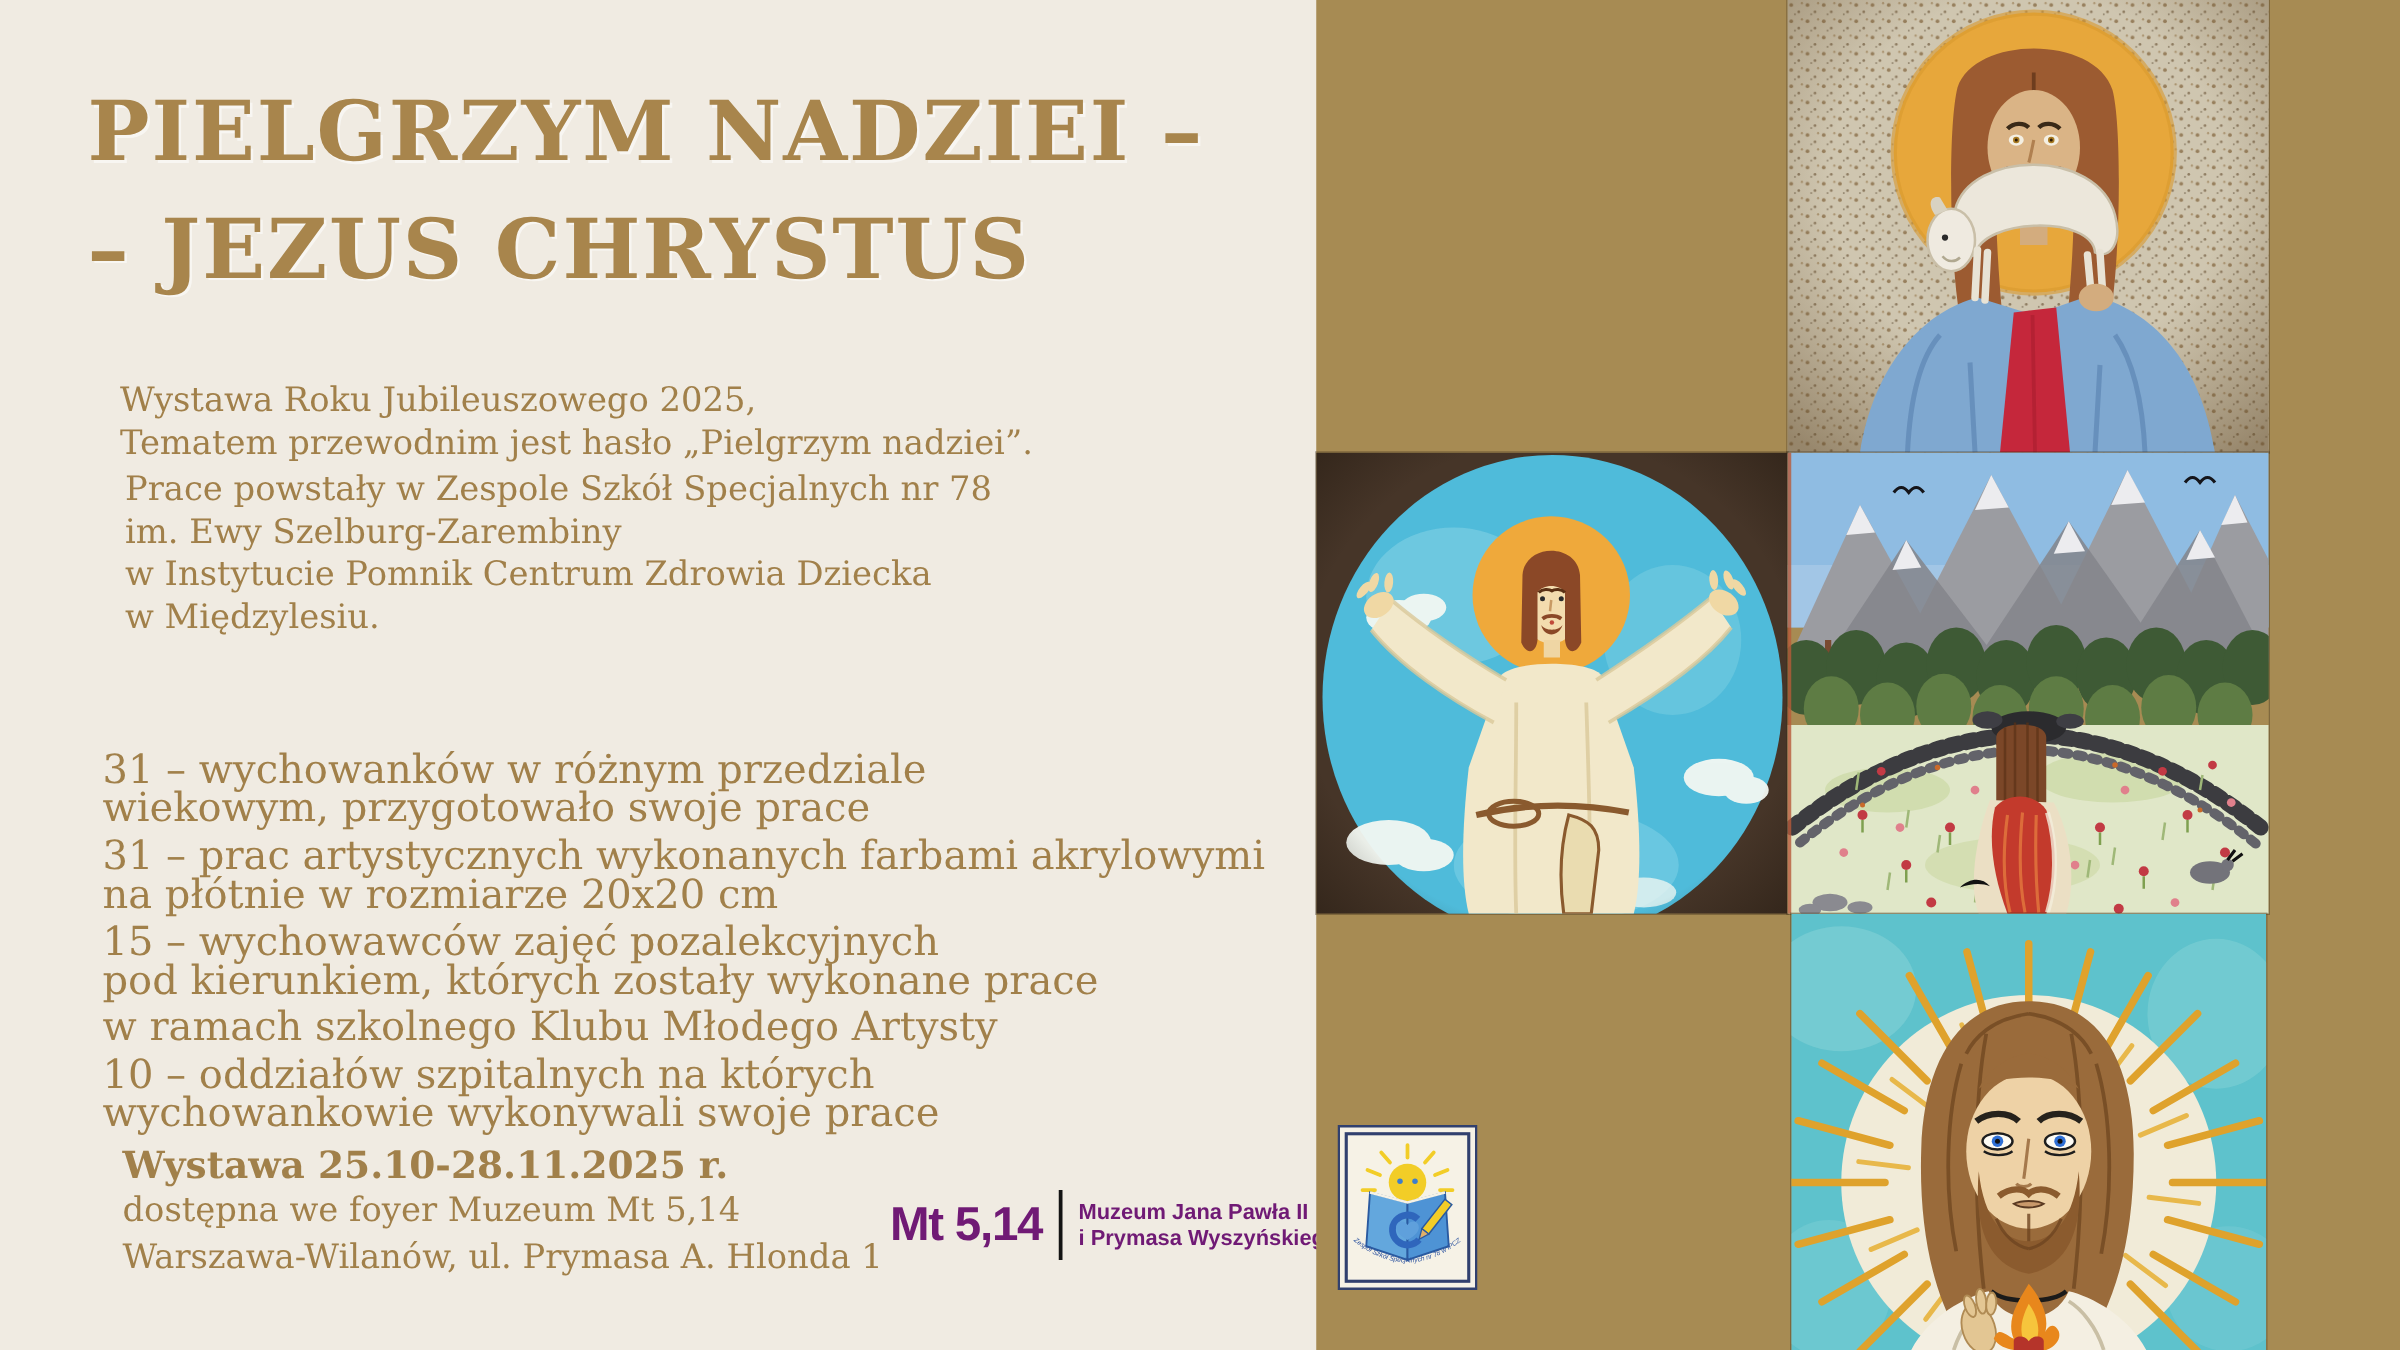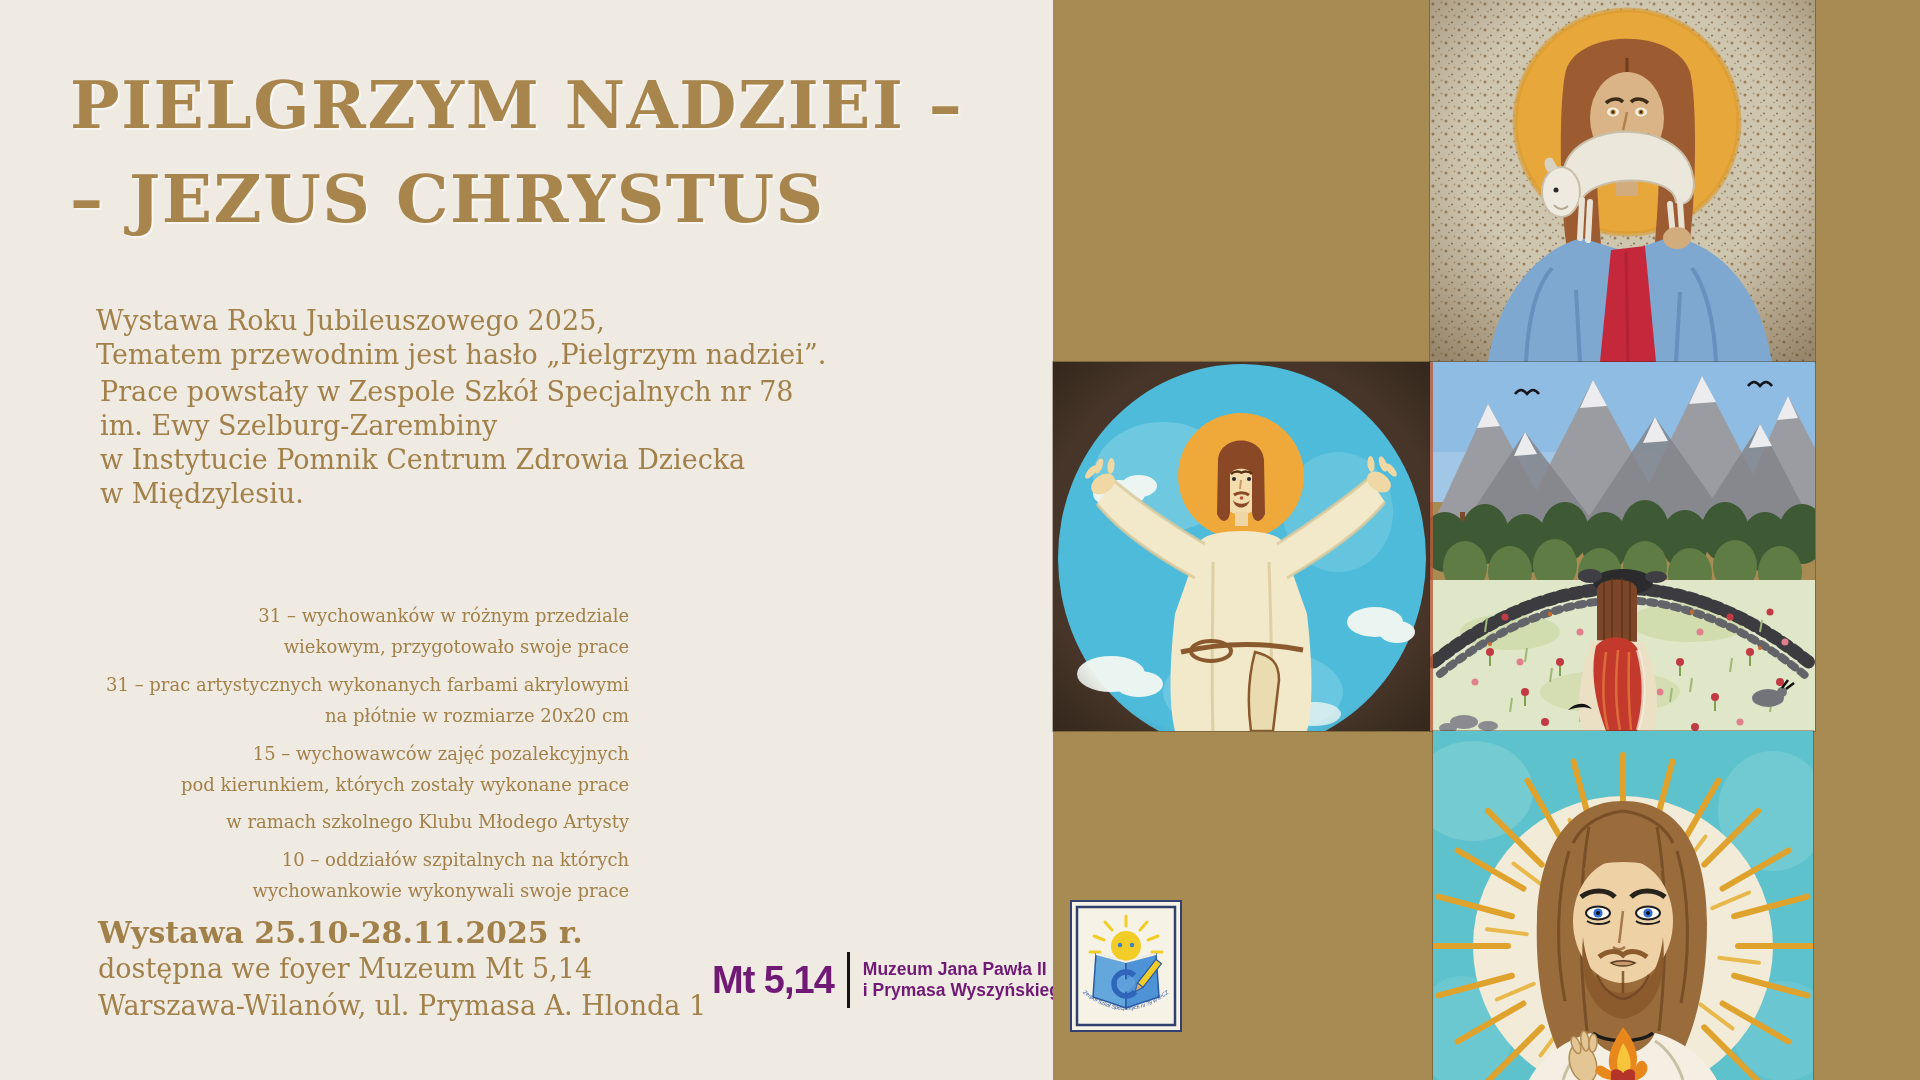--- a/index.html
+++ b/index.html
@@ -6,21 +6,21 @@
   .poster{position:relative;width:1920px;height:1080px;overflow:hidden;
           background:#F0EBE2;font-family:"DejaVu Serif",serif;}
   
   .title{position:absolute;left:70px;top:58px;font-size:66px;font-weight:bold;
          color:#A8854C;line-height:94px;letter-spacing:1.5px;
          text-shadow:2px 2px 0 rgba(255,255,255,0.55);white-space:nowrap;}
   .block{position:absolute;color:#A1804A;font-size:27px;line-height:34px;}
   .block span{display:block;}
   .intro{left:96px;top:288px;margin-top:16px;}
   .origin{left:100px;top:375px;}
-  .stats{left:106px;top:600px;font-size:18px;line-height:31px;text-align:right;}
+  .stats{left:82px;top:600px;font-size:32px;line-height:31px;}
   .stat{margin-bottom:7px;}
   .gap-top{margin-top:6px;}
   .footer{left:98px;top:916px;}
   .footer .f1{font-size:30px;font-weight:bold;margin-bottom:0;}
   .footer .f2{font-size:27px;line-height:37px;}
   .mt-logo{position:absolute;left:712px;top:952px;display:flex;align-items:center;
            font-family:"Liberation Sans",sans-serif;color:#701a75;}
   .mt-mark{font-size:38px;font-weight:bold;letter-spacing:-1px;}
   .mt-div{width:3px;height:56px;background:#141414;margin:0 13px;}
   .mt-name{font-size:17.5px;font-weight:bold;line-height:21px;}

